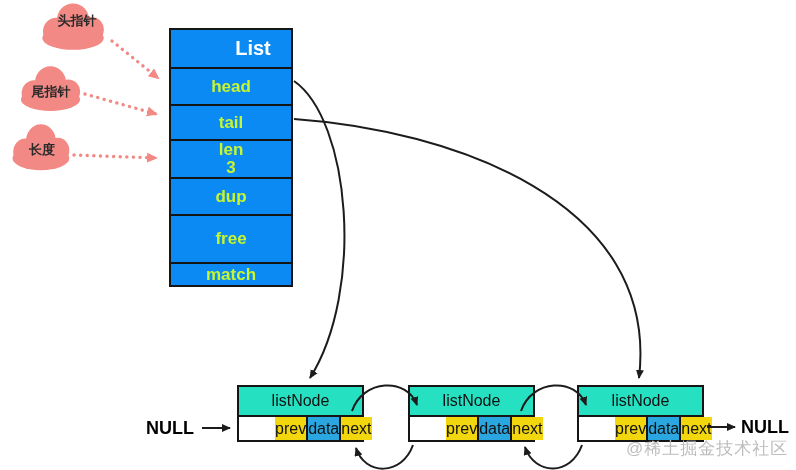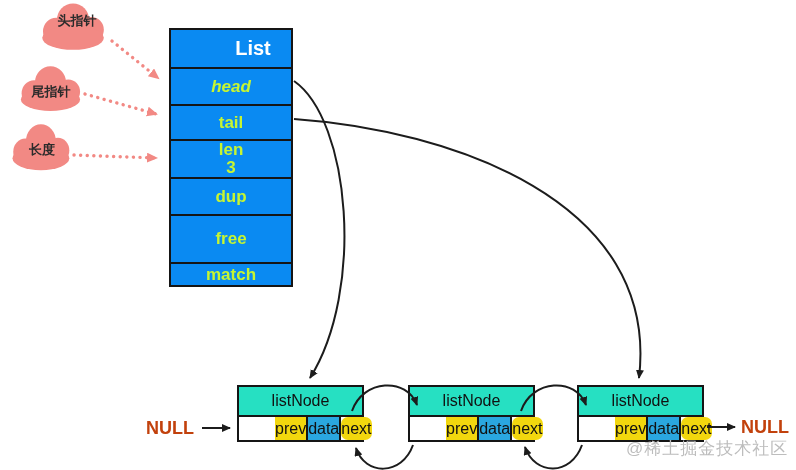--- a/index.html
+++ b/index.html
@@ -31,28 +31,28 @@
     display:flex;align-items:center;justify-content:center;
     font-size:16px;font-weight:500;
   }
   .node-cells{flex:1;display:flex;border-top:2px solid #151515;padding-left:36px;}
   .node-cell{
     display:flex;align-items:center;justify-content:center;
     color:#111;font-size:16px;font-weight:500;
   }
   .cell-prev{flex:41;background:var(--pointer-yellow);}
   .cell-data{flex:42;background:var(--data-blue);border-left:2px solid #151515;border-right:2px solid #151515;}
-  .cell-next{flex:44;background:var(--pointer-yellow);border-radius:7px;}
+  .cell-next{flex:44;background:var(--pointer-yellow);}
   
   .cloud-label{
     position:absolute;z-index:3;color:#2b2b2b;font-size:13px;font-weight:700;
     text-align:center;white-space:nowrap;transform:translate(-50%,-50%);
   }
   .null-label{
-    position:absolute;z-index:1;color:#c2410c;font-size:18px;font-weight:700;white-space:nowrap;
+    position:absolute;z-index:1;color:#000000;font-size:18px;font-weight:700;white-space:nowrap;
   }
   .watermark{
     position:absolute;z-index:3;color:var(--watermark-gray);font-size:17px;
     white-space:nowrap;letter-spacing:1px;
   }
 </style>
 </head>
 <body>
 
 <div class="stage">
@@ -99,21 +99,21 @@
       <path d="M582,445 C571,476 535,476 525,447" marker-end="url(#mBlack)"></path>
     </g>
   </svg>
 
   <div class="cloud-label" style="left:77px;top:21px;">头指针</div>
   <div class="cloud-label" style="left:51px;top:92px;">尾指针</div>
   <div class="cloud-label" style="left:42px;top:150px;">长度</div>
 
   <div class="list-table">
     <div class="list-row" style="height:37px;padding-left:44px;">List</div>
-    <div class="list-row" style="height:37px;font-style:italic;">head</div>
+    <div class="list-row" style="height:37px;">head</div>
     <div class="list-row" style="height:35px;">tail</div>
     <div class="list-row" style="height:38px;">
       <span>len</span>
       <span>3</span>
     </div>
     <div class="list-row" style="height:37px;">dup</div>
     <div class="list-row" style="height:48px;">free</div>
     <div class="list-row" style="flex:1;">match</div>
   </div>
 

